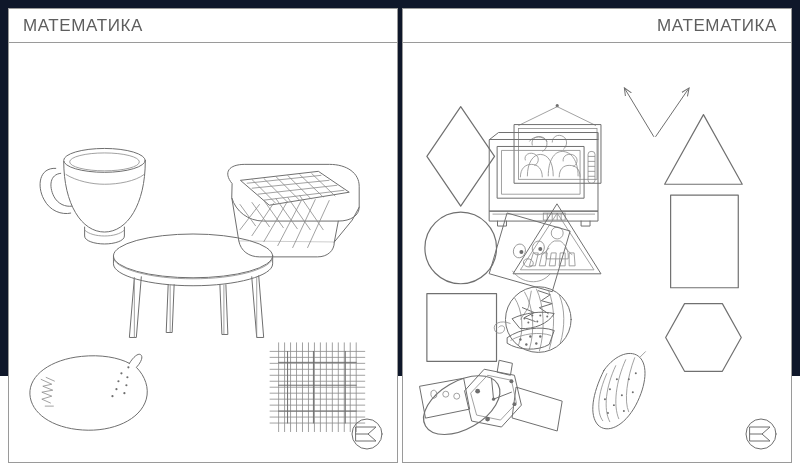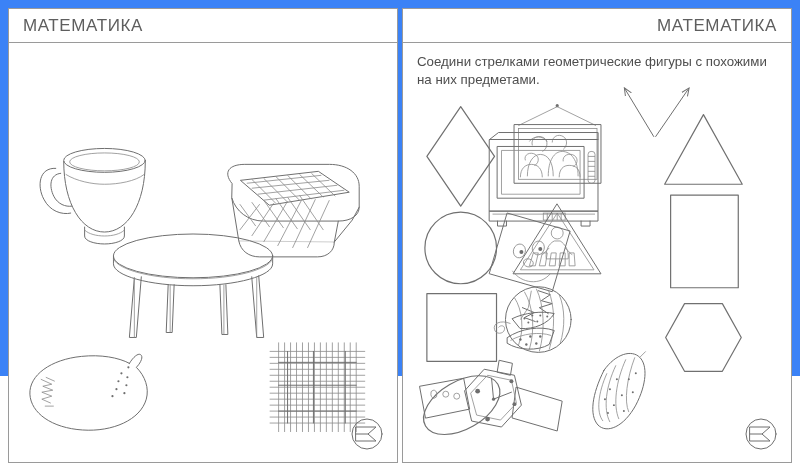--- a/index.html
+++ b/index.html
@@ -11,21 +11,21 @@
     width: 800px;
     height: 471px;
     overflow: hidden;
     font-family: "Liberation Sans", sans-serif;
     color: #555;
   }
   #spread {
     position: relative;
     width: 800px;
     height: 376px;
-    background: #3b82f6;
+    background: #0f172a;
     display: flex;
   }
   .page {
     position: relative;
     width: 390px;
     height: 455px;
     margin: 8px 0 8px 8px;
     border: 1px solid #9a9a9a;
     box-sizing: border-box;
     background: #ffffff;
@@ -244,21 +244,20 @@
     </svg>
 
   </div>
 
   <div class="page right">
 
     <div class="header right-align">
       <div class="header-title">МАТЕМАТИКА</div>
     </div>
 
-    <div class="instructions nojust">Соедини стрелками геометрические фигуры с похожими на них предметами.</div>
 
     <svg class="canvas" viewBox="0 0 390 455">
 
       <defs>
         <marker id="ah" markerWidth="9" markerHeight="9" refX="7" refY="4.5" orient="auto">
           <path d="M0 1 L8 4.5 L0 8" fill="none" stroke="#6e6e6e" stroke-width="1"></path>
         </marker>
       </defs>
 
       <g>

